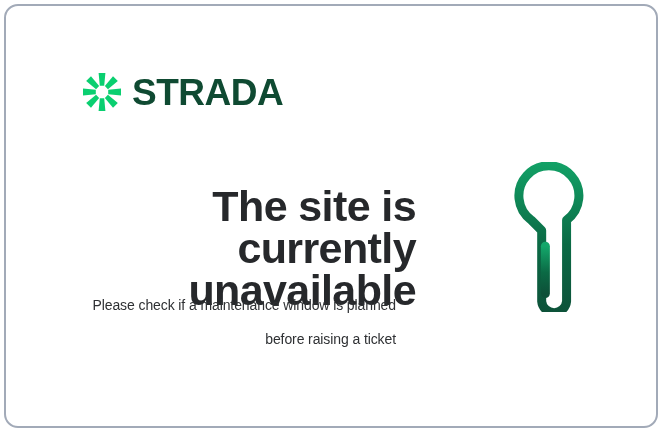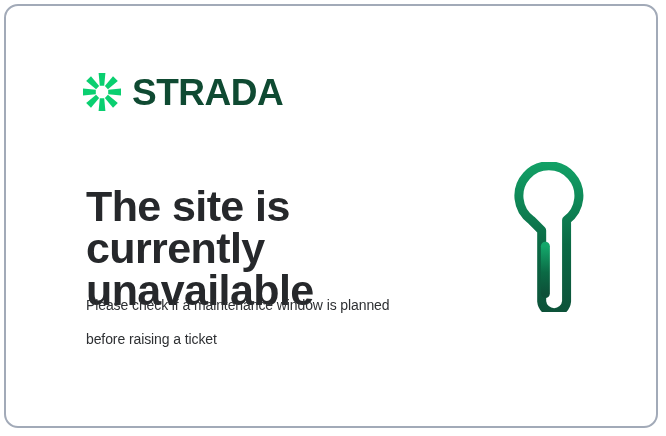--- a/index.html
+++ b/index.html
@@ -27,20 +27,21 @@
     position: absolute;
     left: 4px;
     top: 4px;
     width: 654px;
     height: 424px;
     box-sizing: border-box;
     background: #ffffff;
     border: 2px solid #a2aab8;
     border-radius: 14px;
     overflow: hidden;
+    text-align: right;
   }
 
   
   .logo {
     position: absolute;
     left: 74px;
     top: 64px;
     display: flex;
     align-items: center;
     gap: 8px;

